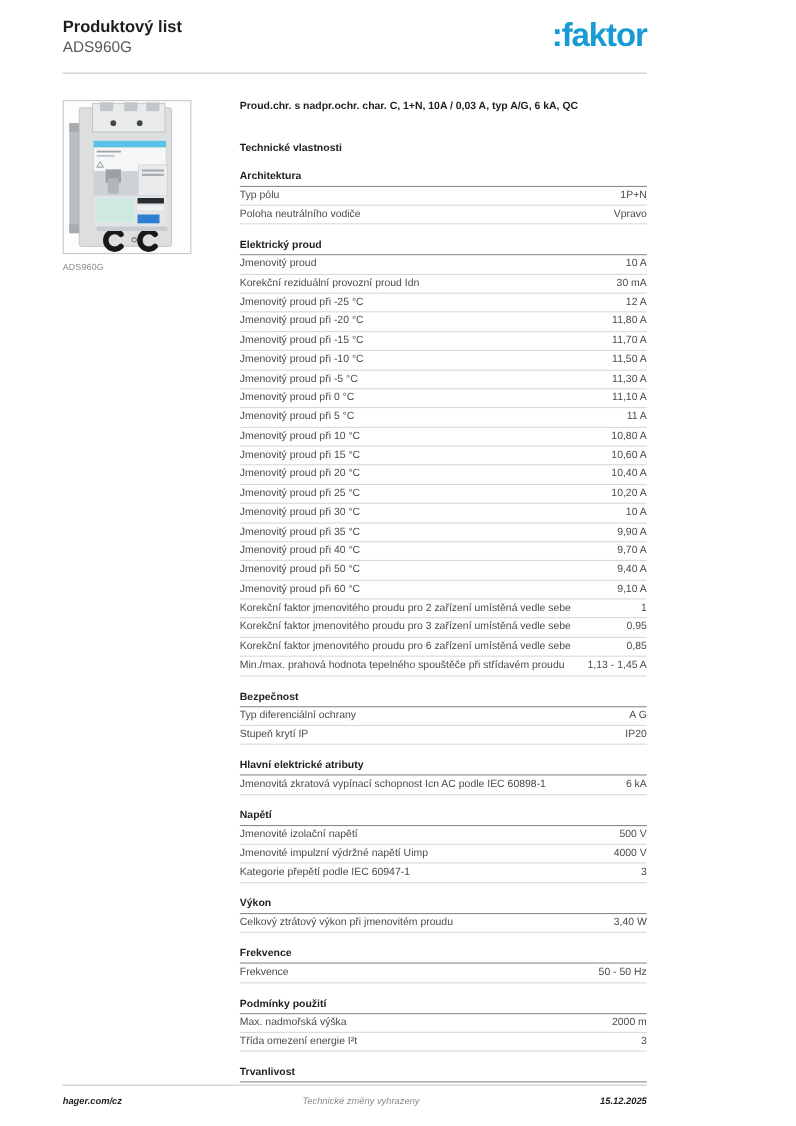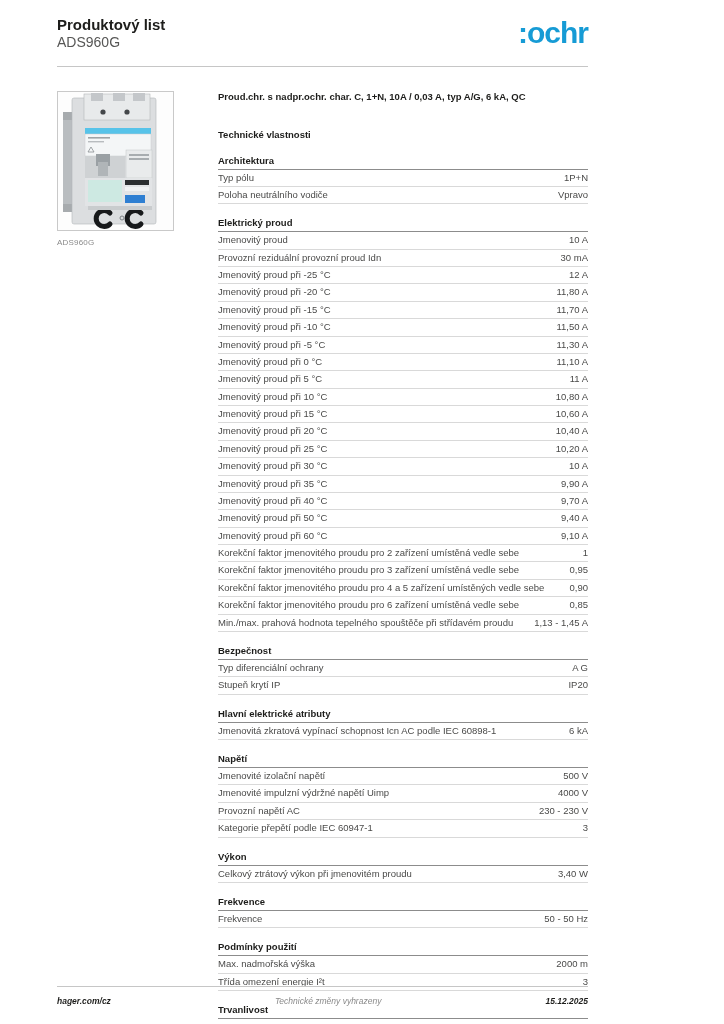--- a/index.html
+++ b/index.html
@@ -66,21 +66,21 @@
 </head>
 <body>
 
 <div class="page">
 
   <div class="header">
     <div>
       <div class="page-title">Produktový list</div>
       <div class="product-code">ADS960G</div>
     </div>
-    <div class="logo" id="brand-logo" style="color: rgb(22, 155, 213);">:ochr</div>
+    <div class="logo" id="brand-logo" style="color: rgb(22, 155, 213);">:faktor</div>
   </div>
 
   <hr class="header-rule">
 
   <div class="content">
 
     <div class="left-col">
       <div class="photo-box">
         
         <svg width="115" height="138" viewBox="0 0 115 138">
@@ -143,21 +143,21 @@
               <span class="row-value">Vpravo</span>
             </div>
           </div>
           <div class="section">
             <div class="section-heading">Elektrický proud</div>
             <div class="row">
               <span class="row-label">Jmenovitý proud</span>
               <span class="row-value">10 A</span>
             </div>
             <div class="row">
-              <span class="row-label">Provozní reziduální provozní proud Idn</span>
+              <span class="row-label">Korekční reziduální provozní proud Idn</span>
               <span class="row-value">30 mA</span>
             </div>
             <div class="row">
               <span class="row-label">Jmenovitý proud při -25 °C</span>
               <span class="row-value">12 A</span>
             </div>
             <div class="row">
               <span class="row-label">Jmenovitý proud při -20 °C</span>
               <span class="row-value">11,80 A</span>
             </div>
@@ -219,24 +219,20 @@
             </div>
             <div class="row">
               <span class="row-label">Korekční faktor jmenovitého proudu pro 2 zařízení umístěná vedle sebe</span>
               <span class="row-value">1</span>
             </div>
             <div class="row">
               <span class="row-label">Korekční faktor jmenovitého proudu pro 3 zařízení umístěná vedle sebe</span>
               <span class="row-value">0,95</span>
             </div>
             <div class="row">
-              <span class="row-label">Korekční faktor jmenovitého proudu pro 4 a 5 zařízení umístěných vedle sebe</span>
-              <span class="row-value">0,90</span>
-            </div>
-            <div class="row">
               <span class="row-label">Korekční faktor jmenovitého proudu pro 6 zařízení umístěná vedle sebe</span>
               <span class="row-value">0,85</span>
             </div>
             <div class="row">
               <span class="row-label">Min./max. prahová hodnota tepelného spouštěče při střídavém proudu</span>
               <span class="row-value">1,13 - 1,45 A</span>
             </div>
           </div>
           <div class="section">
             <div class="section-heading">Bezpečnost</div>
@@ -258,24 +254,20 @@
           </div>
           <div class="section">
             <div class="section-heading">Napětí</div>
             <div class="row">
               <span class="row-label">Jmenovité izolační napětí</span>
               <span class="row-value">500 V</span>
             </div>
             <div class="row">
               <span class="row-label">Jmenovité impulzní výdržné napětí Uimp</span>
               <span class="row-value">4000 V</span>
-            </div>
-            <div class="row">
-              <span class="row-label">Provozní napětí AC</span>
-              <span class="row-value">230 - 230 V</span>
             </div>
             <div class="row">
               <span class="row-label">Kategorie přepětí podle IEC 60947-1</span>
               <span class="row-value">3</span>
             </div>
           </div>
           <div class="section">
             <div class="section-heading">Výkon</div>
             <div class="row">
               <span class="row-label">Celkový ztrátový výkon při jmenovitém proudu</span>

